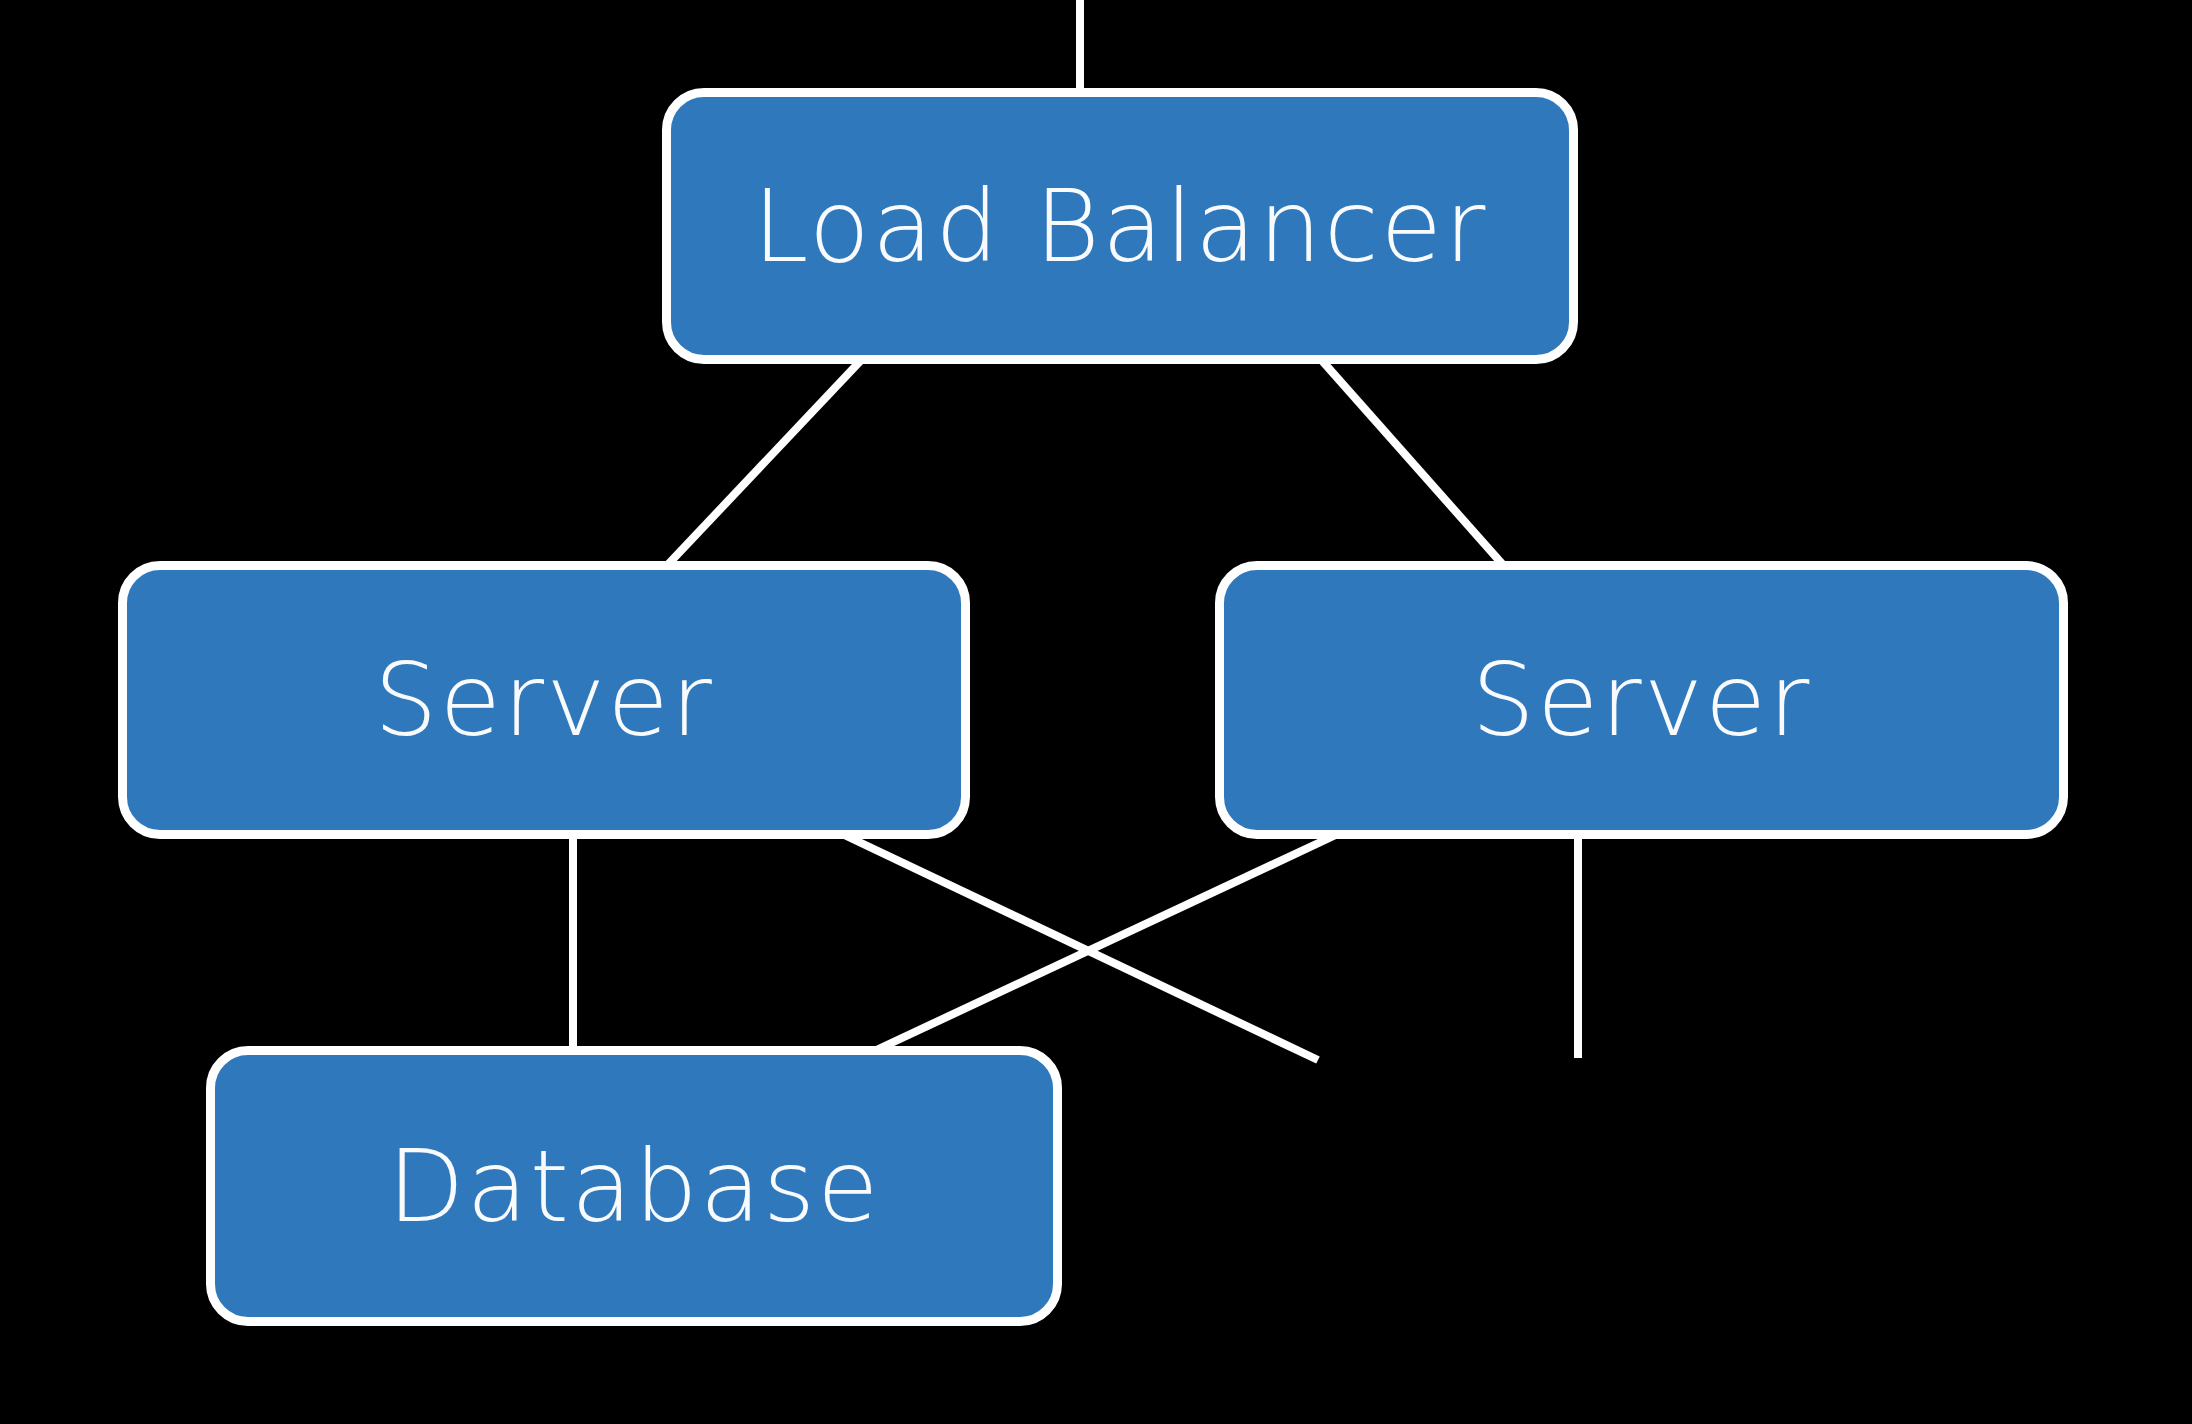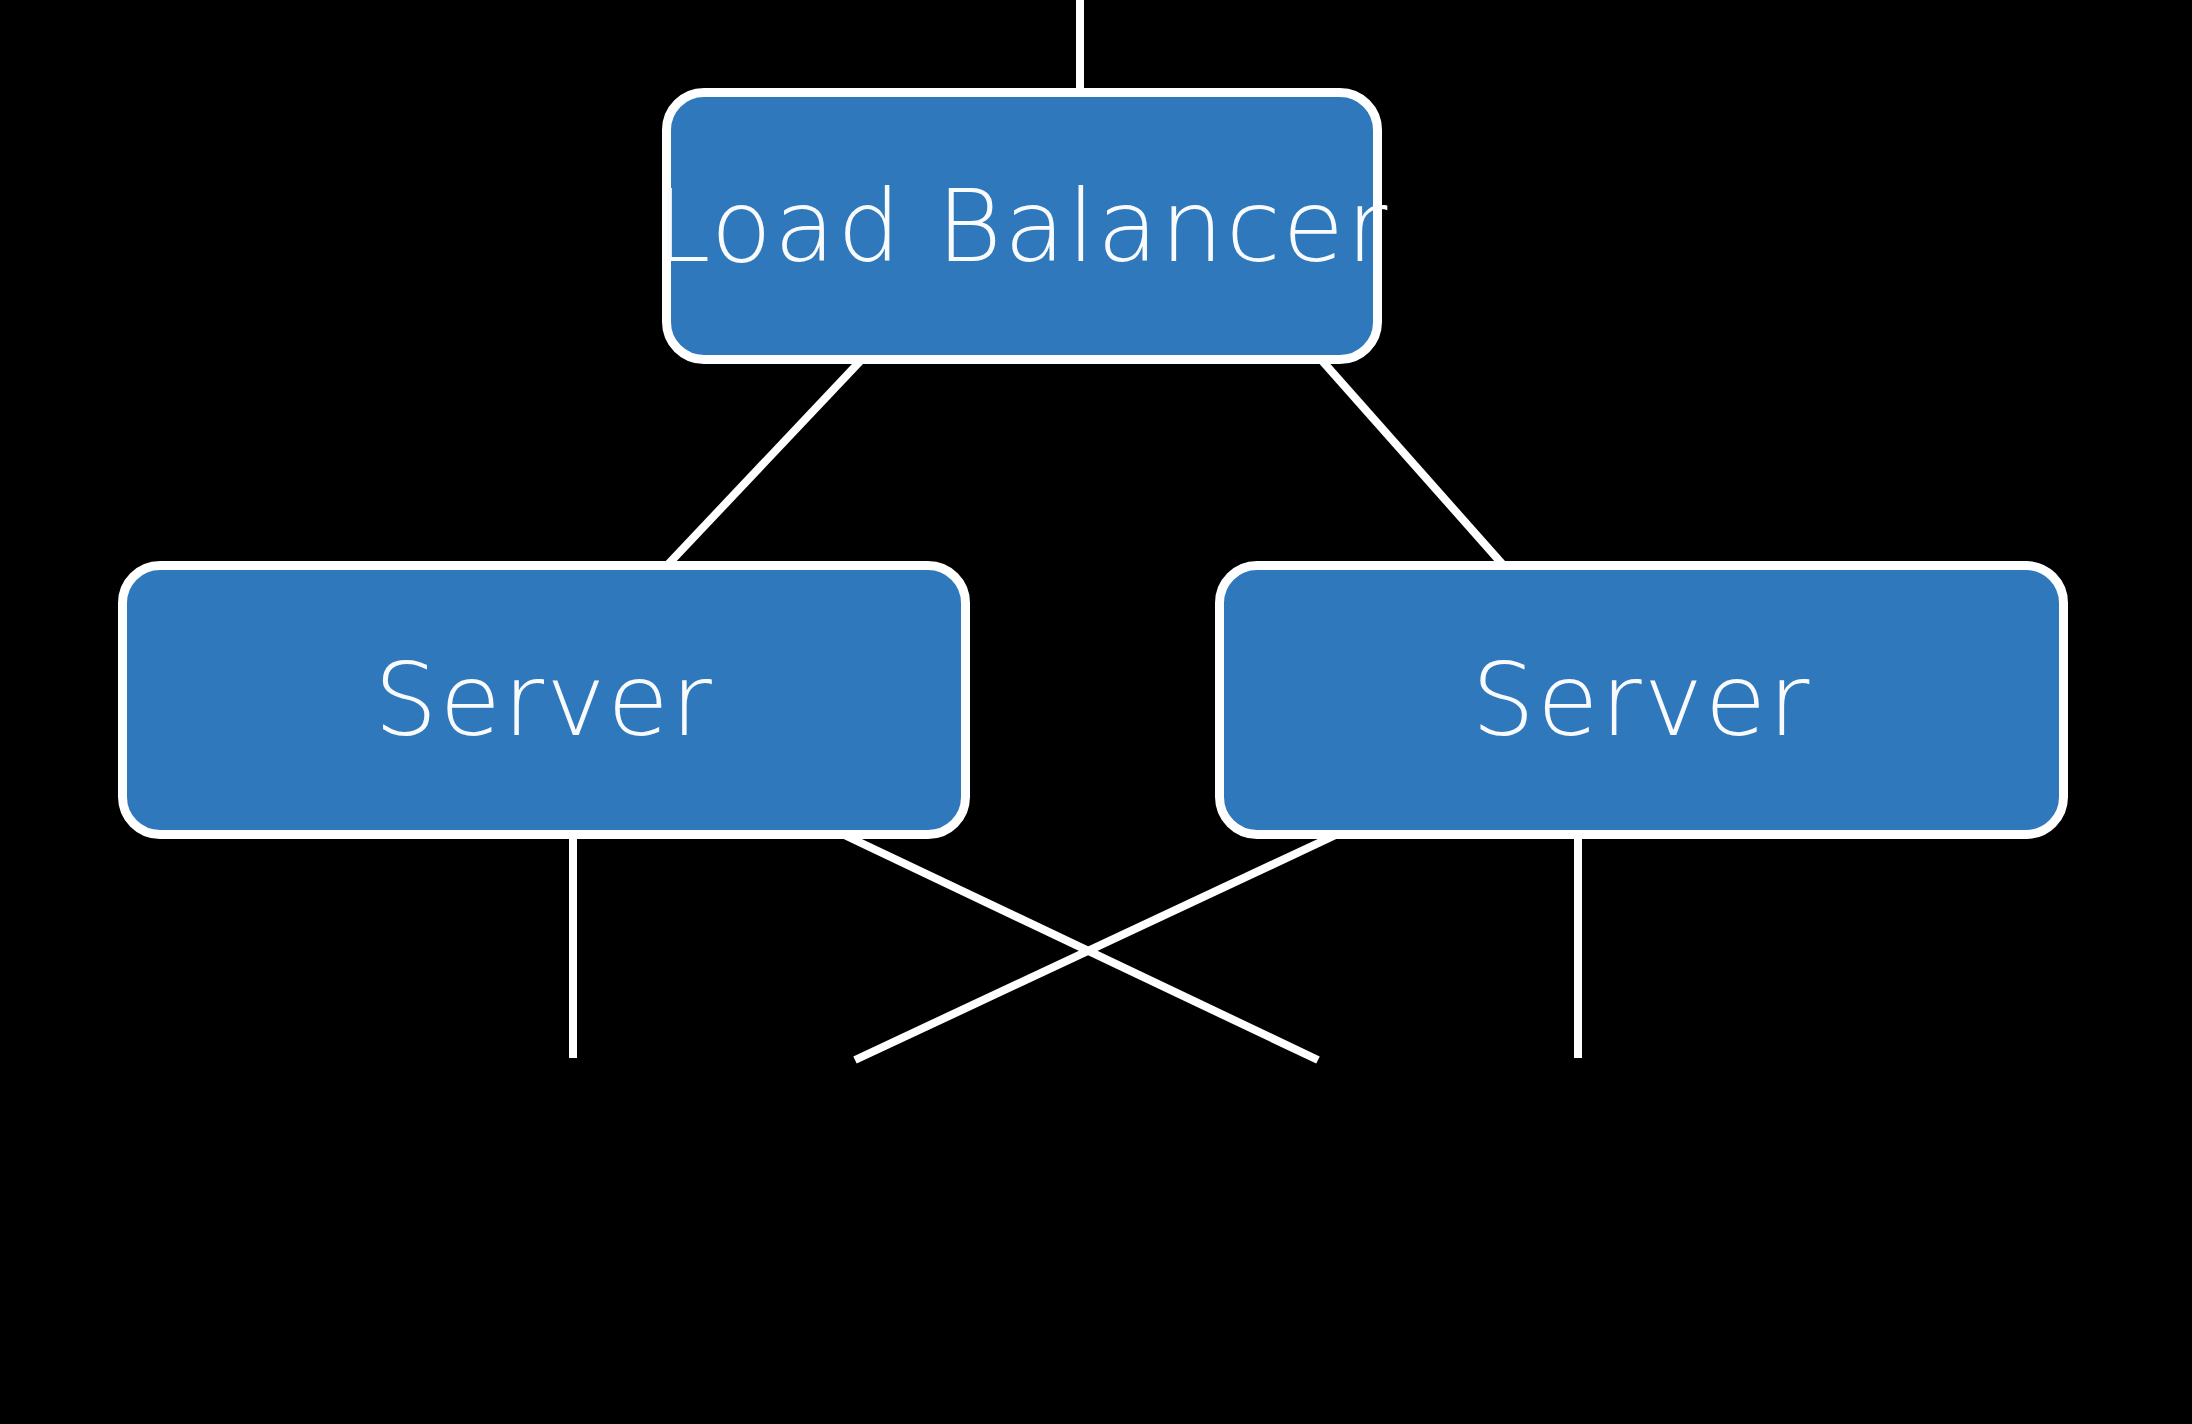--- a/index.html
+++ b/index.html
@@ -38,21 +38,21 @@
   }
   .node-label {
     color: var(--label-color, #f8fafc);
     font-size: 100px;
     font-weight: 200;
     letter-spacing: 2px;
     white-space: nowrap;
     user-select: none;
   }
   
-  #node-load-balancer { left: 662px;  top: 88px;   width: 720px; height: 276px; }
+  #node-load-balancer { left: 662px;  top: 88px;   width: 916px; height: 276px; }
   #node-server-left   { left: 118px;  top: 561px;  width: 852px; height: 278px; }
   #node-server-right  { left: 1215px; top: 561px;  width: 853px; height: 278px; }
   #node-database      { left: 206px;  top: 1046px; width: 856px; height: 280px; }
   #node-cache         { left: 1128px; top: 1046px; width: 854px; height: 280px; }
 </style>
 </head>
 <body>
 
 <div id="canvas">
 
@@ -71,15 +71,18 @@
   </div>
 
   <div class="node" id="node-server-left">
     <span class="node-label">Server</span>
   </div>
 
   <div class="node" id="node-server-right">
     <span class="node-label">Server</span>
   </div>
 
+  <div class="node" id="node-database">
+    <span class="node-label">Database</span>
+  </div>
 
 
 </div>
 
 </body></html>

